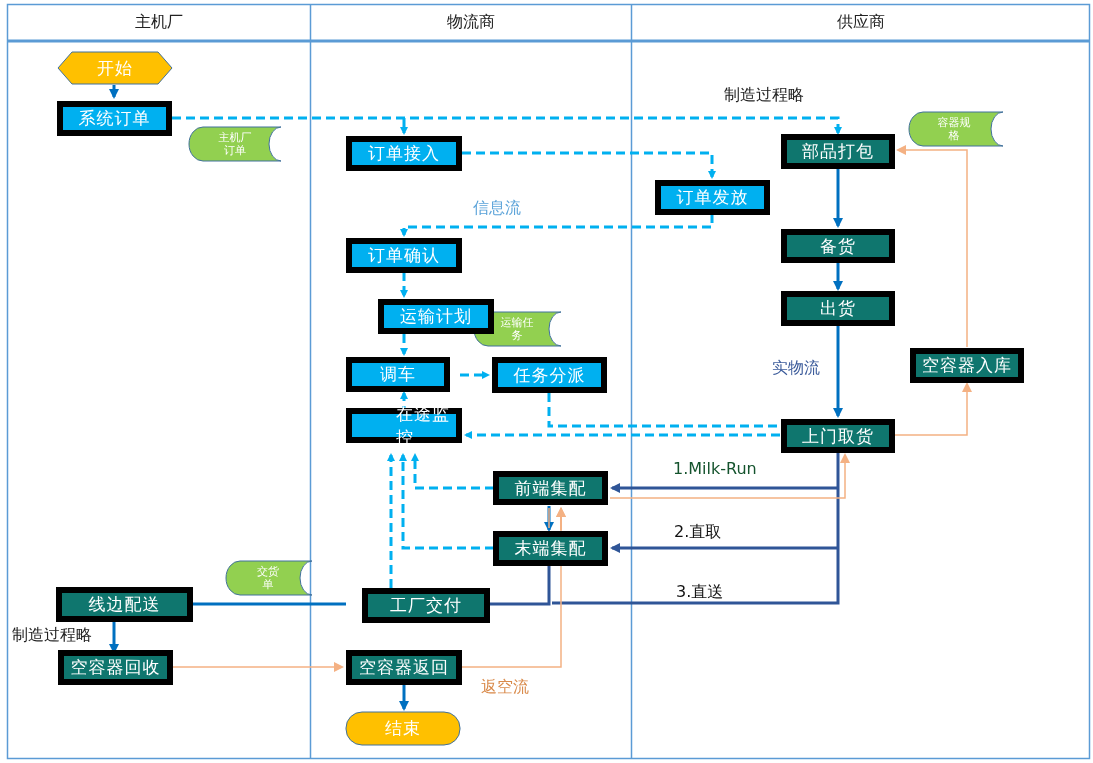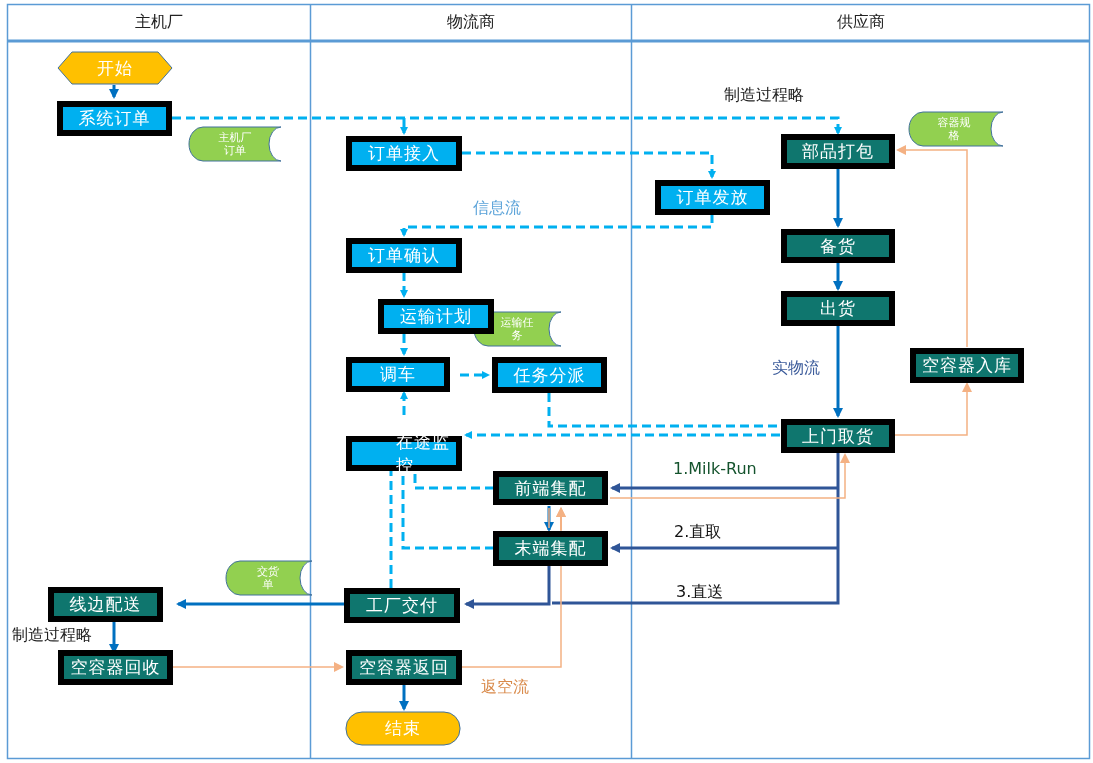--- a/index.html
+++ b/index.html
@@ -108,27 +108,27 @@
 <div class="box light" style="left:57px;top:101px;width:115px;height:35px;">系统订单</div>
 <div class="box light" style="left:346px;top:136px;width:116px;height:35px;">订单接入</div>
 <div class="box light" style="left:655px;top:180px;width:115px;height:35px;">订单发放</div>
 <div class="box dark" style="left:781px;top:134px;width:114px;height:35px;">部品打包</div>
 <div class="box light" style="left:346px;top:238px;width:116px;height:35px;">订单确认</div>
 <div class="box light" style="left:346px;top:299px;width:116px;height:35px;margin-left:32px;">运输计划</div>
 <div class="box light" style="left:346px;top:357px;width:104px;height:35px;">调车</div>
 <div class="box light" style="left:492px;top:357px;width:115px;height:36px;">任务分派</div>
 <div class="box dark" style="left:781px;top:229px;width:114px;height:34px;">备货</div>
 <div class="box dark" style="left:781px;top:291px;width:114px;height:35px;">出货</div>
-<div class="box light" style="left:346px;top:436px;width:116px;height:35px;padding-left:44px;">在途监控</div>
+<div class="box light" style="left:346px;top:408px;width:116px;height:35px;padding-left:44px;">在途监控</div>
 <div class="box dark" style="left:781px;top:419px;width:114px;height:34px;">上门取货</div>
 <div class="box dark" style="left:910px;top:348px;width:114px;height:35px;">空容器入库</div>
 <div class="box dark" style="left:493px;top:471px;width:115px;height:34px;">前端集配</div>
 <div class="box dark" style="left:493px;top:531px;width:115px;height:35px;">末端集配</div>
-<div class="box dark" style="left:344px;top:588px;width:116px;height:35px;font-family:Liberation Serif, serif;">工厂交付</div>
-<div class="box dark" style="left:48px;top:587px;width:115px;height:35px;font-family:Liberation Serif, serif;">线边配送</div>
+<div class="box dark" style="left:362px;top:588px;width:128px;height:35px;font-family:Liberation Serif, serif;">工厂交付</div>
+<div class="box dark" style="left:56px;top:587px;width:137px;height:35px;font-family:Liberation Serif, serif;">线边配送</div>
 <div class="box dark" style="left:58px;top:650px;width:115px;height:35px;">空容器回收</div>
 <div class="box dark" style="left:346px;top:650px;width:116px;height:35px;">空容器返回</div>
 
 <div class="doc" style="left:205px;top:131px;width:60px;"><span>主机厂<br>订单</span></div>
 <div class="doc" style="left:926px;top:116px;width:56px;"><span>容器规<br>格</span></div>
 <div class="doc" style="left:497px;top:316px;width:40px;"><span>运输任<br>务</span></div>
 <div class="doc" style="left:248px;top:565px;width:40px;"><span>交货<br>单</span></div>
 
 <div class="label" style="left:724px;top:85px;color:#222;">制造过程略</div>
 <div class="label" style="left:12px;top:625px;color:#222;">制造过程略</div>

